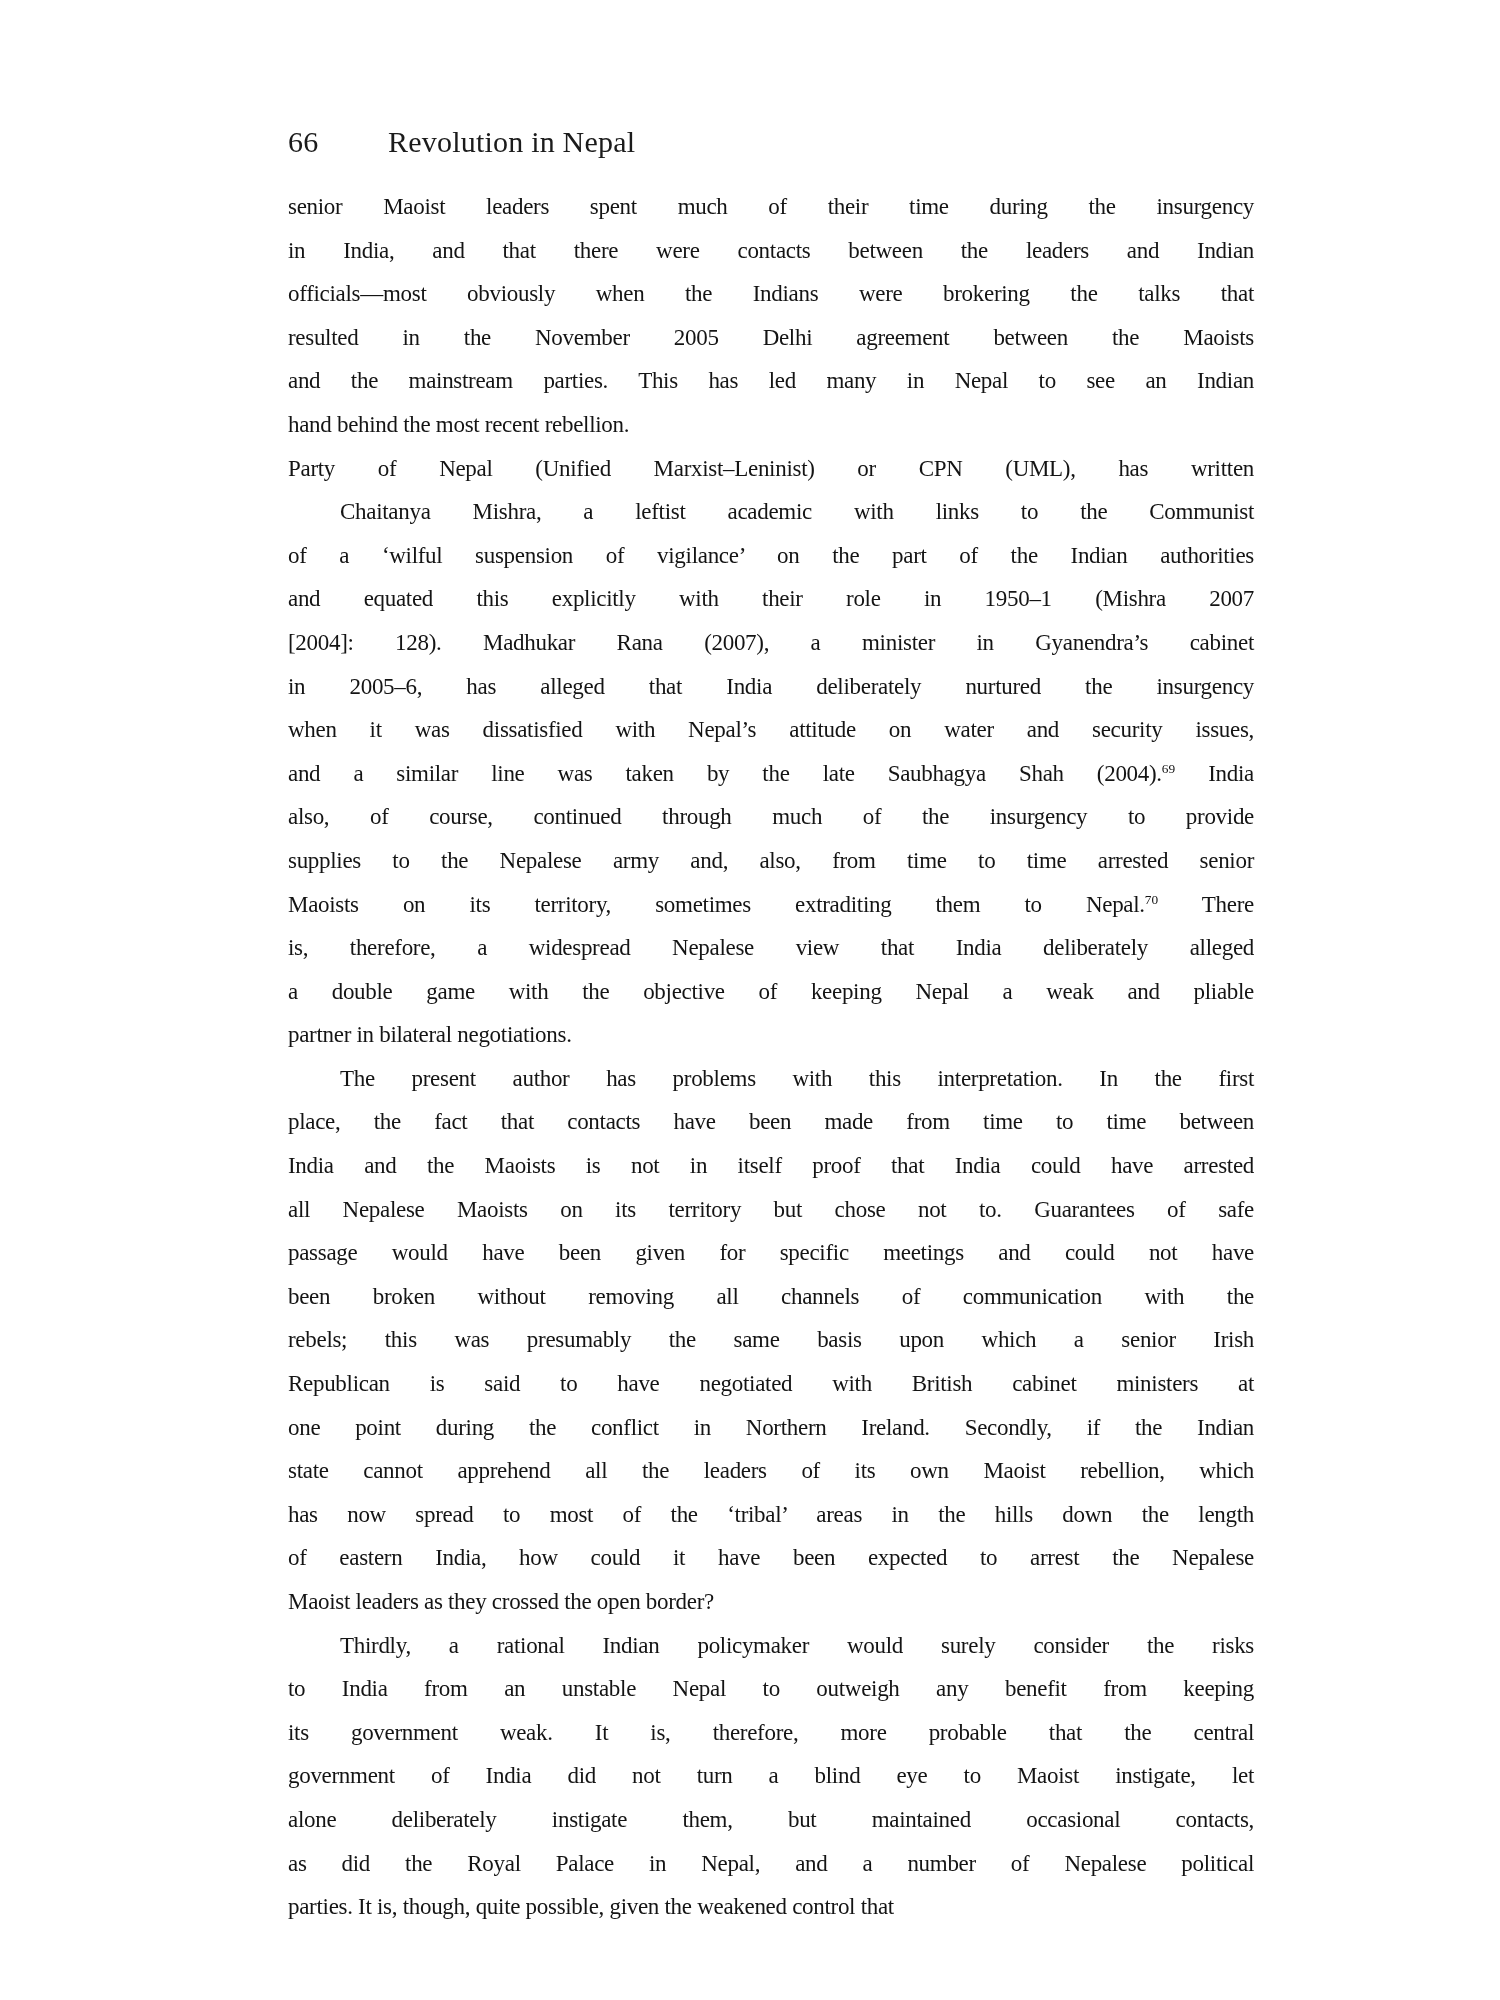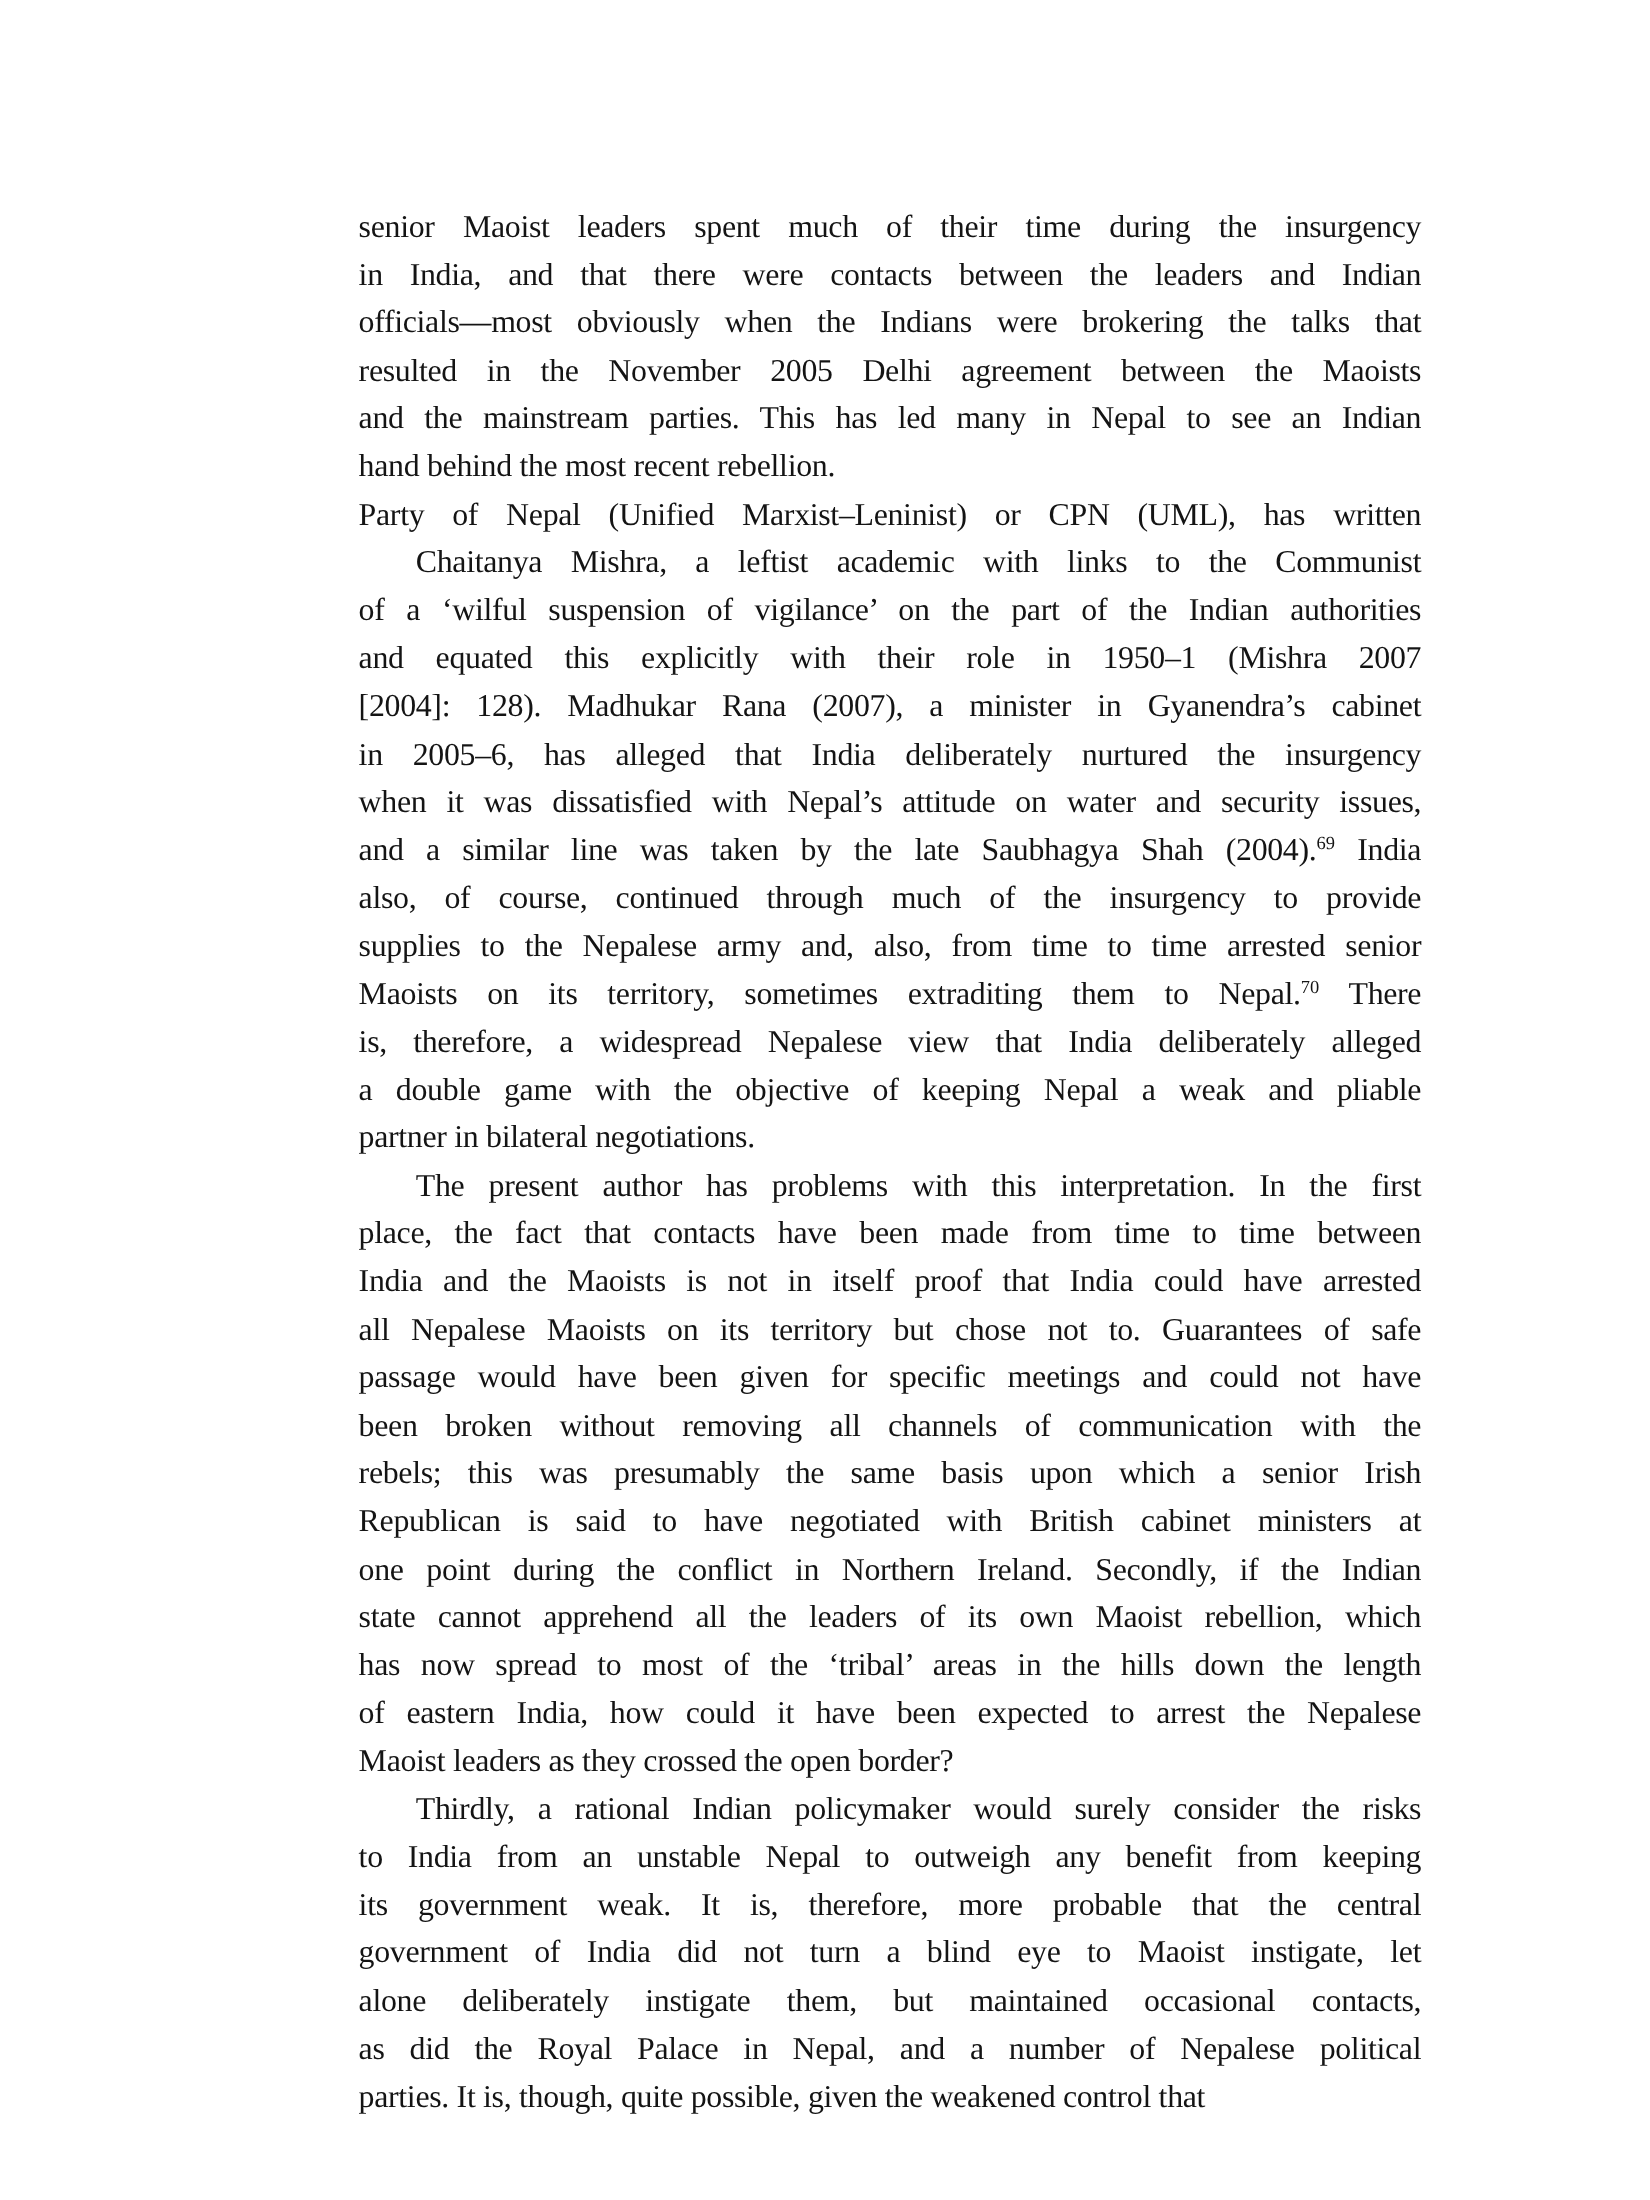--- a/index.html
+++ b/index.html
@@ -21,25 +21,24 @@
     font-size: 30px; line-height: 36px;
     letter-spacing: 0.2px;
     color: #1b1b1b;
     white-space: nowrap;
   }
   .running-head .pagenum { display: inline-block; }
   .running-head .booktitle { display: inline-block; margin-left: 62px; }
   .body-text {
     position: absolute;
     left: 288px; top: 185px; width: 966px;
-    font-size: 29px;
+    font-size: 23px;
     line-height: 43.6px;
     letter-spacing: -0.3px;
     color: #141414;
-    margin-left: 38px;
   }
   .para { margin: 0; padding: 0; }
   .line {
     text-align: justify;
     text-align-last: justify;
     white-space: normal;
   }
   .line.last {
     text-align: left;
     text-align-last: left;
@@ -51,20 +50,24 @@
     vertical-align: baseline;
     position: relative;
     top: -0.55em;
     letter-spacing: 0;
   }
 </style>
 </head>
 <body>
 
 <div class="scan-page">
+  <div class="running-head">
+    <span class="pagenum">66</span>
+    <span class="booktitle">Revolution in Nepal</span>
+  </div>
 
   <div class="body-text">
       <div class="para">
         <div class="line">senior Maoist leaders spent much of their time during the insurgency</div>
         <div class="line">in India, and that there were contacts between the leaders and Indian</div>
         <div class="line">officials—most obviously when the Indians were brokering the talks that</div>
         <div class="line">resulted in the November 2005 Delhi agreement between the Maoists</div>
         <div class="line">and the mainstream parties. This has led many in Nepal to see an Indian</div>
         <div class="line last">hand behind the most recent rebellion.</div>
       </div>

